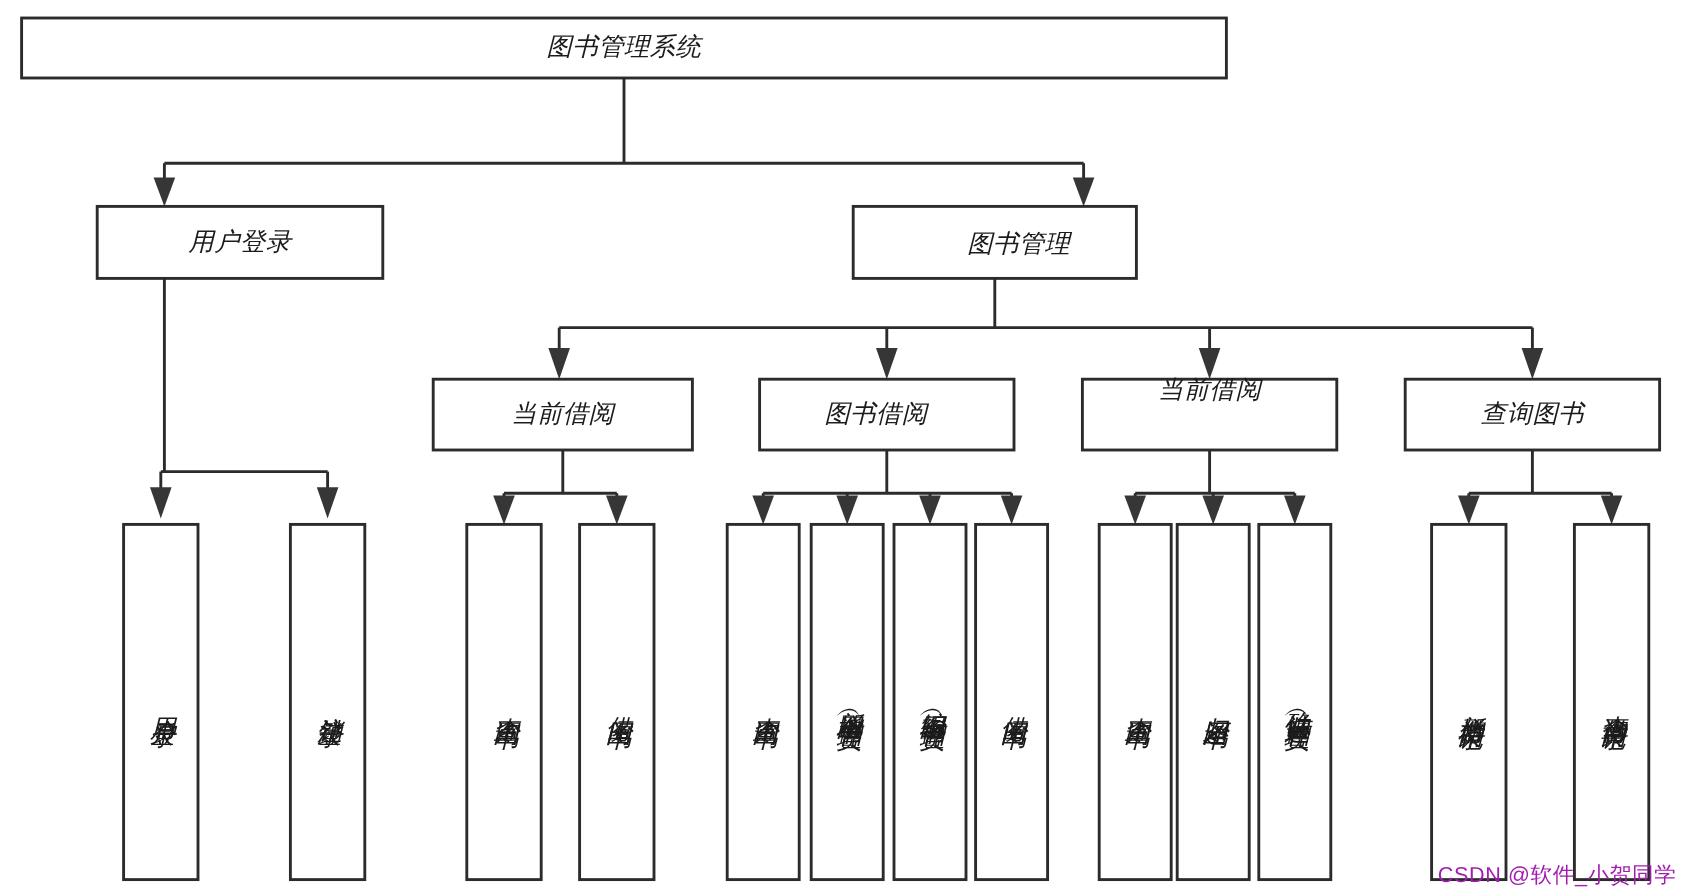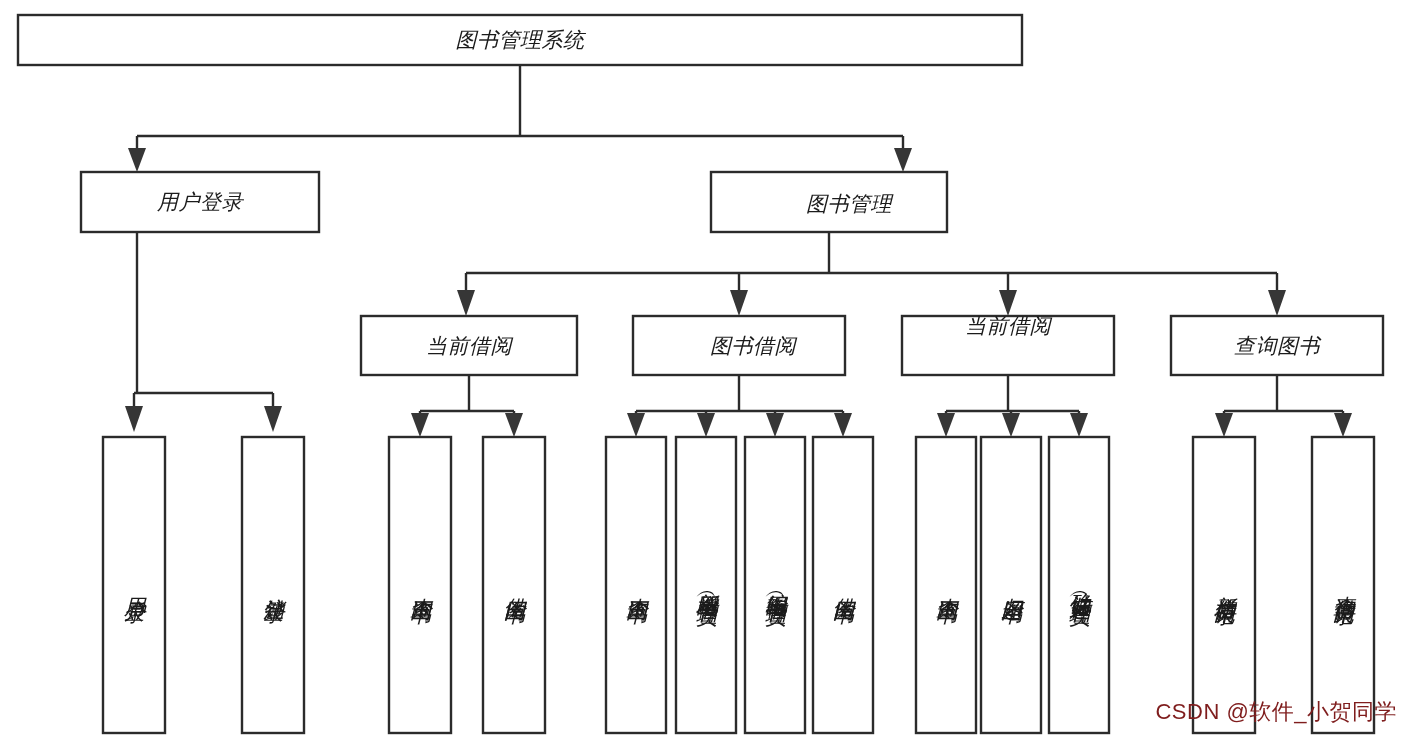--- a/index.html
+++ b/index.html
@@ -60,23 +60,23 @@
     writing-mode: vertical-rl;
     text-orientation: upright;
     font-size: 21px;
     line-height: 1.28;
     letter-spacing: 2px;
     white-space: nowrap;
   }
   .watermark {
     position: absolute;
     right: 8px;
-    bottom: 20px;
-    font-size: 22px;
-    color: #7f1d1d;
+    bottom: 6px;
+    font-size: 18px;
+    color: #a21caf;
     font-family: "Liberation Sans", "DejaVu Sans", sans-serif;
     letter-spacing: 0.5px;
     user-select: none;
   }
 </style>
 </head>
 <body>
 
 <div id="diagram-root">
 
@@ -185,21 +185,21 @@
   </svg>
 
   <div class="node-label horizontal" style="left:18px; top:15px; width:1004px; height:50px;">图书管理系统</div>
 
   <div class="node-label horizontal" style="left:81px; top:172px; width:238px; height:60px;">用户登录</div>
 
   <div class="node-label horizontal" style="left:711px; top:172px; width:236px; height:64px;margin-left:20px;">图书管理</div>
 
   <div class="node-label horizontal" style="left:361px; top:316px; width:216px; height:59px;">当前借阅</div>
 
-  <div class="node-label horizontal" style="left:633px; top:316px; width:240px; height:59px;">图书借阅</div>
+  <div class="node-label horizontal" style="left:610px; top:316px; width:240px; height:59px;">图书借阅</div>
 
   <div class="node-label horizontal" style="left:902px; top:296px; width:212px; height:59px;">当前借阅</div>
 
   <div class="node-label horizontal" style="left:1171px; top:316px; width:212px; height:59px;">查询图书</div>
 
   <div class="node-label vertical" style="left:103px; top:437px; width:62px; height:296px;">用户登录</div>
   <div class="node-label vertical" style="left:242px; top:437px; width:62px; height:296px;">注销登录</div>
 
   <div class="node-label vertical" style="left:389px; top:437px; width:62px; height:296px;">查询图书</div>
   <div class="node-label vertical" style="left:483px; top:437px; width:62px; height:296px;">借阅图书</div>

